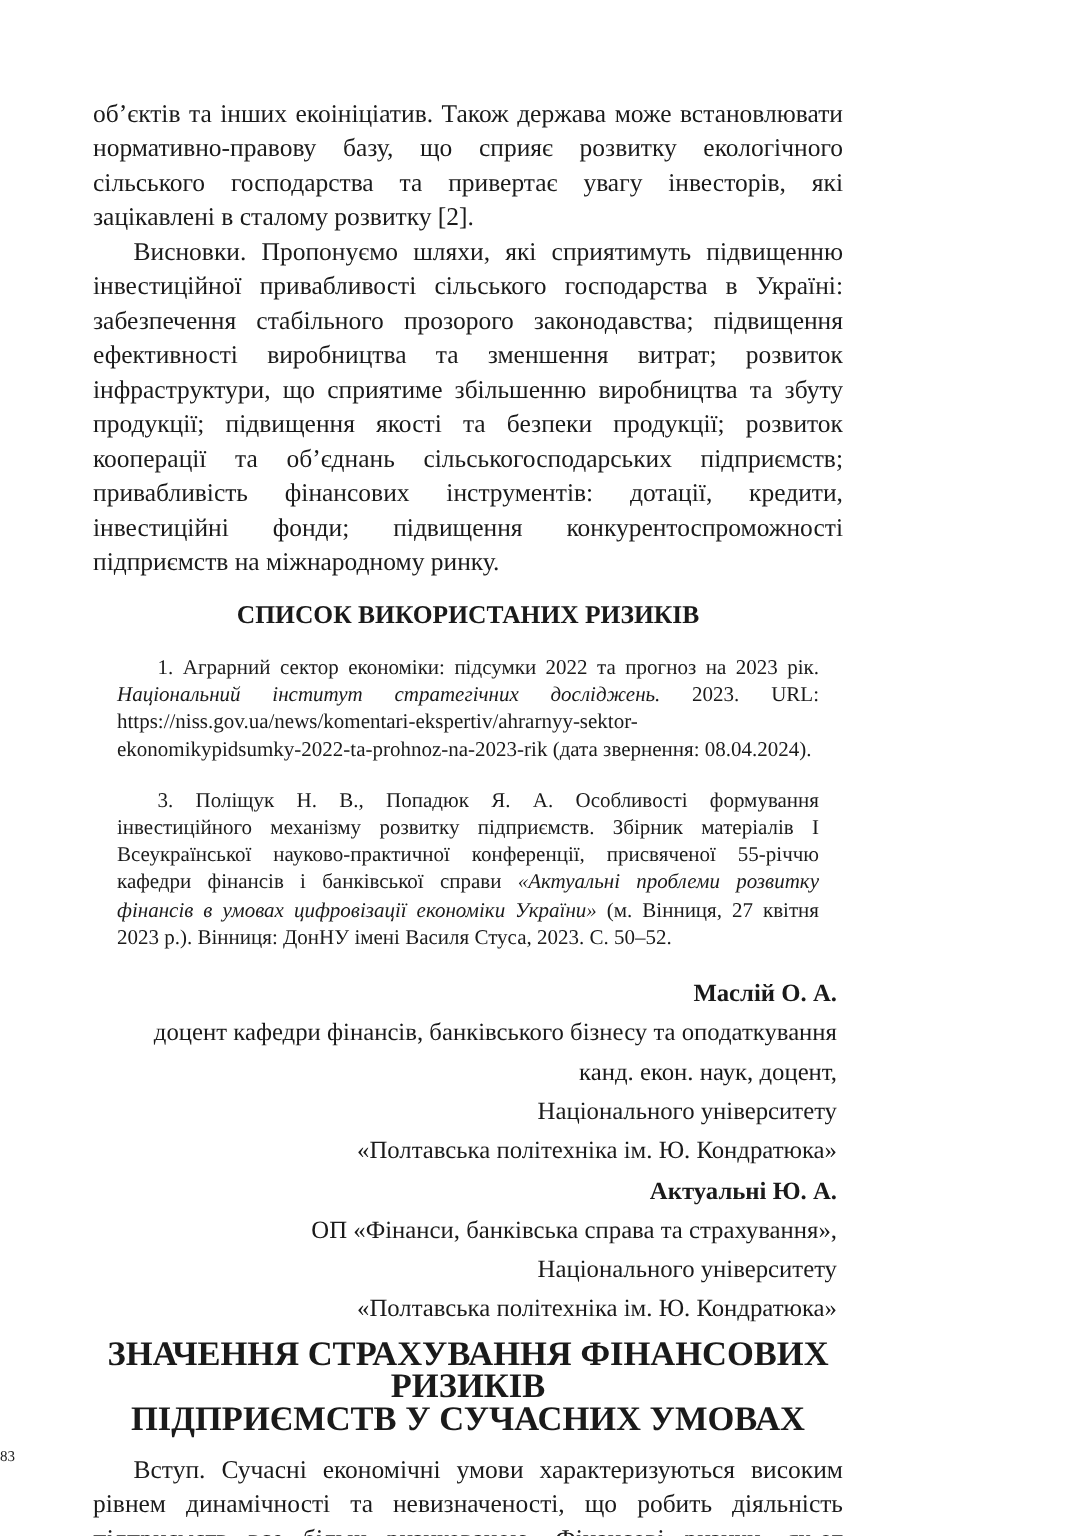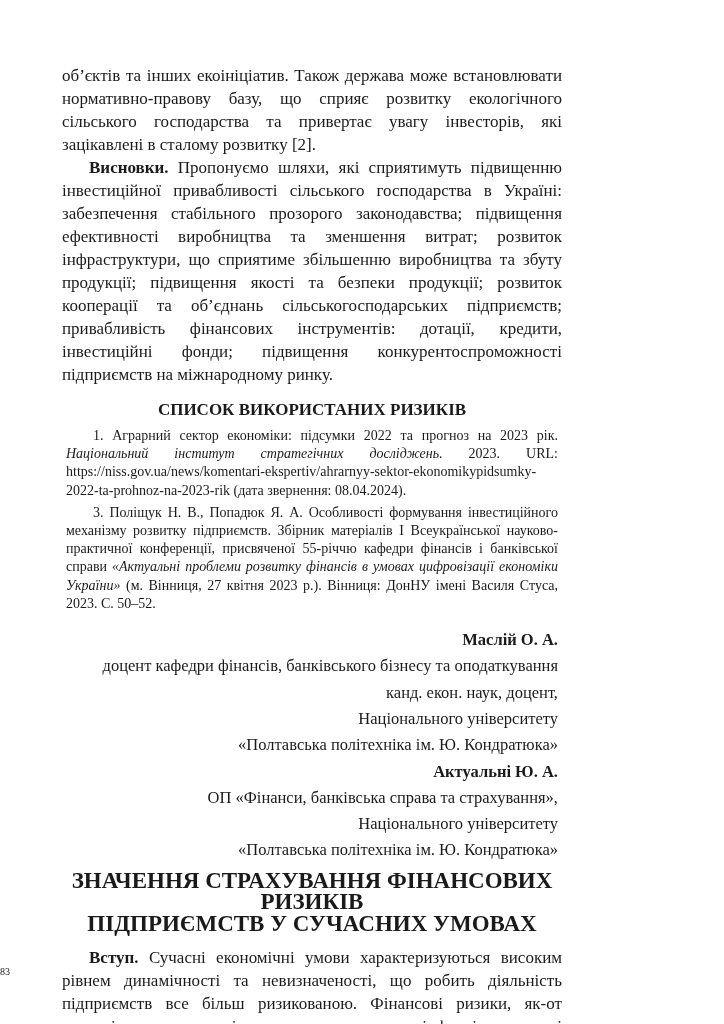--- a/index.html
+++ b/index.html
@@ -18,30 +18,30 @@
     padding: 64px 61px 0 62px;
     overflow: hidden;
   }
   .body-par {
     margin: 0;
     font-size: 17px;
     line-height: 23px;
     text-align: justify;
   }
   .indent { text-indent: 27px; }
-  .lead { font-weight: bold; margin-top: 28px; }
+  .lead { font-weight: normal; margin-top: 28px; }
   .refs-heading {
     margin: 12px 0 6px 0;
     font-size: 17px;
     line-height: 23px;
     font-weight: bold;
     text-align: center;
   }
   .ref-item {
-    margin: 4px;
+    margin: 16px;
     font-size: 14px;
     line-height: 18.2px;
     text-align: justify;
     text-indent: 27px;
   }
   .ref-italic { font-style: italic; }
   .author-block {
     margin-top: 16px;
     text-align: right;
     font-size: 16.5px;

